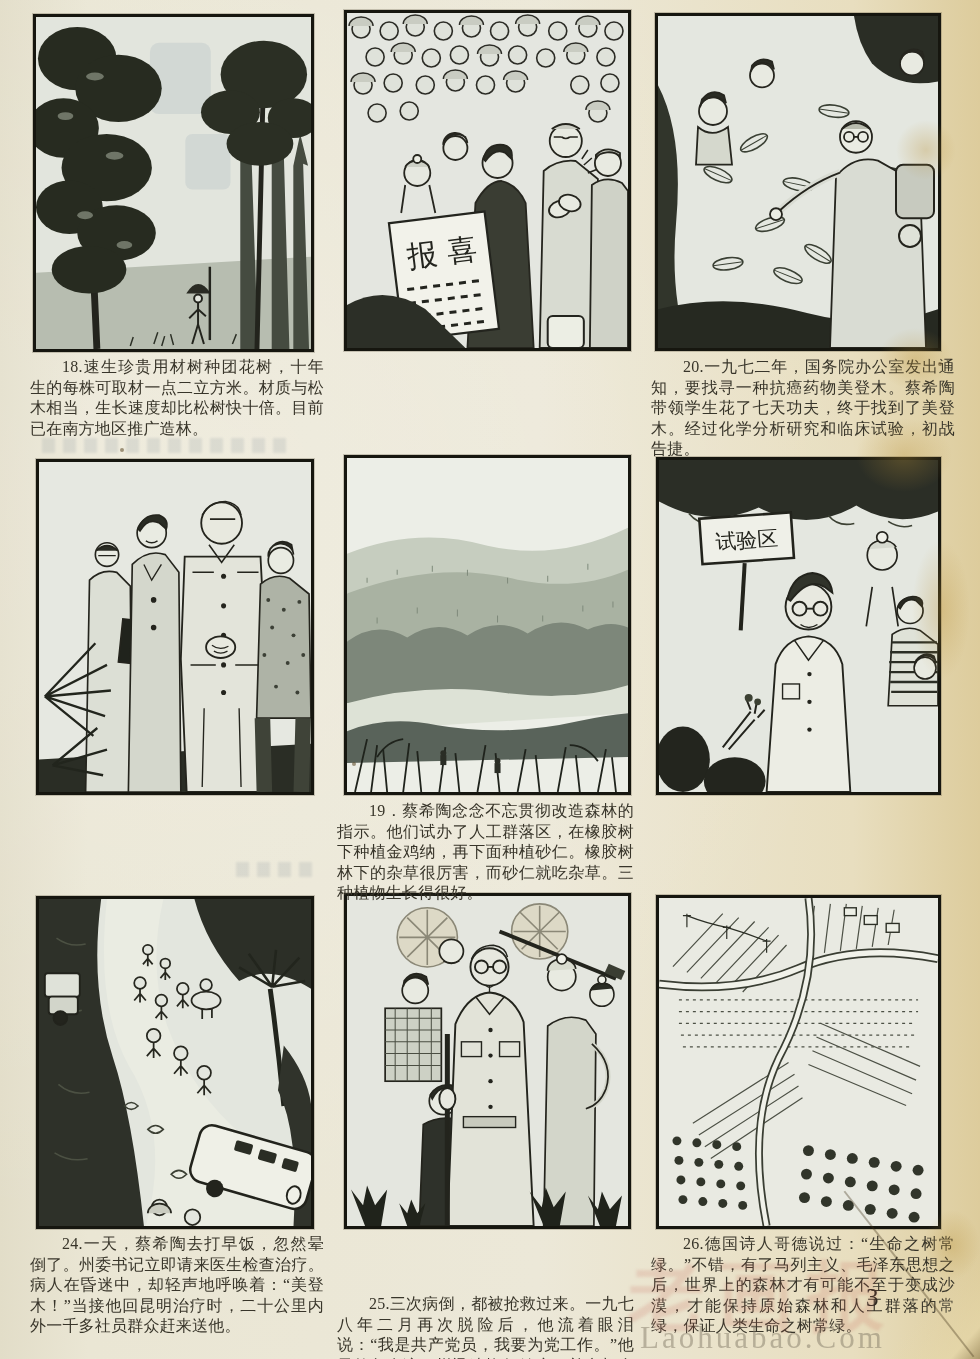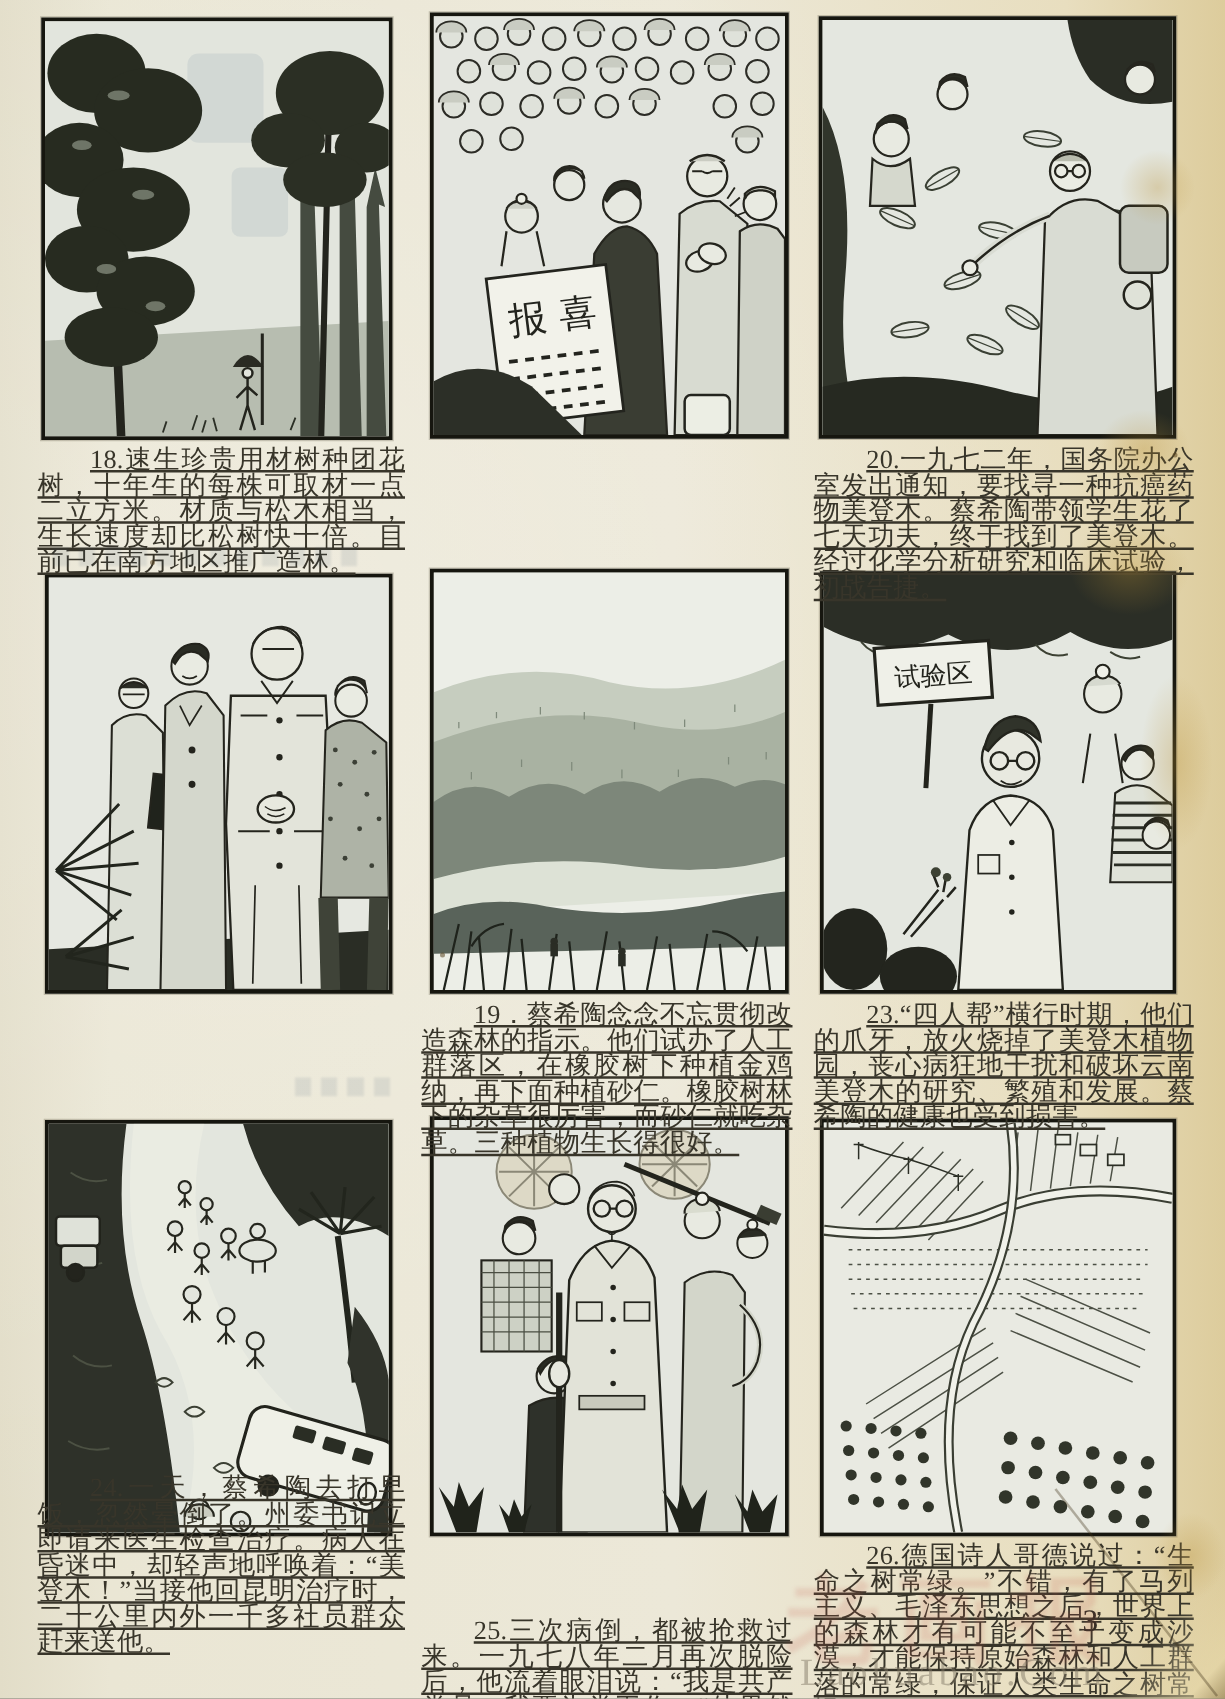--- a/index.html
+++ b/index.html
@@ -10,40 +10,40 @@
       radial-gradient(120% 90% at 18% 38%, rgba(255,255,255,.22), transparent 60%),
       linear-gradient(90deg,#e2ddc8 0%,#eae6d4 9%,#ece8d8 55%,#e8debf 87%,#ddcc9c 100%);
   }
   .panel{
     position:absolute;background:#e3e6de;border:3px solid #16160f;box-sizing:border-box;
     box-shadow:0 0 0 1px rgba(70,65,45,.25);
   }
   .panel svg{display:block;width:100%;height:100%;}
   svg text{font-family:"Liberation Serif",serif;}
   .caption{
-    position:absolute;margin:0;font-size:21px;line-height:20.5px;color:#38352a;
-    text-align:justify;text-indent:2em;letter-spacing:.2px;word-break:break-all;text-decoration:underline;
+    position:absolute;margin:0;font-size:16px;line-height:20.5px;color:#38352a;
+    text-align:justify;text-indent:2em;letter-spacing:.2px;word-break:break-all;
   }
   
   .pn1{left:33px;top:14px;width:281px;height:338px}
   .pn2{left:344px;top:10px;width:287px;height:341px}
   .pn3{left:655px;top:13px;width:286px;height:338px}
   .pn4{left:36px;top:459px;width:278px;height:336px}
   .pn5{left:344px;top:455px;width:287px;height:340px}
   .pn6{left:656px;top:457px;width:285px;height:338px}
   .pn7{left:36px;top:896px;width:278px;height:333px}
   .pn8{left:344px;top:893px;width:287px;height:336px}
   .pn9{left:656px;top:895px;width:285px;height:334px}
   .cp1{left:30px;top:357px;width:294px}
   .cp2{left:337px;top:357px;width:297px}
   .cp3{left:651px;top:357px;width:304px}
   .cp4{left:30px;top:801px;width:294px}
   .cp5{left:337px;top:801px;width:297px}
   .cp6{left:651px;top:801px;width:304px}
-  .cp7{left:30px;top:1180px;width:294px}
+  .cp7{left:30px;top:1234px;width:294px}
   .cp8{left:337px;top:1294px;width:297px}
   .cp9{left:651px;top:1234px;width:304px}
   .pagenum{position:absolute;left:866px;top:1284px;font-size:25px;color:#2c2a22;}
   .wm-logo{
     position:absolute;left:628px;top:1246px;width:330px;font-size:76px;font-weight:bold;
     color:rgba(196,90,76,.17);letter-spacing:14px;filter:blur(1.5px);white-space:nowrap;
   }
   .wm-text{
     position:absolute;left:640px;top:1320px;font-size:31px;letter-spacing:3px;
     color:rgba(128,120,100,.48);filter:blur(.4px);white-space:nowrap;
@@ -610,21 +610,20 @@
           <circle cx="212" cy="318" r="5.5"></circle>
           <circle cx="234" cy="322" r="5.5"></circle>
           <circle cx="256" cy="326" r="5.5"></circle>
       </g>
     </svg>
   </div>
 
   <p class="caption cp1">18.速生珍贵用材树种团花树，十年生的每株可取材一点二立方米。材质与松木相当，生长速度却比松树快十倍。目前已在南方地区推广造林。</p>
   <p class="caption cp3">20.一九七二年，国务院办公室发出通知，要找寻一种抗癌药物美登木。蔡希陶带领学生花了七天功夫，终于找到了美登木。经过化学分析研究和临床试验，初战告捷。</p>
   <p class="caption cp5">19．蔡希陶念念不忘贯彻改造森林的指示。他们试办了人工群落区，在橡胶树下种植金鸡纳，再下面种植砂仁。橡胶树林下的杂草很厉害，而砂仁就吃杂草。三种植物生长得很好。</p>
-  <p class="caption cp6">23.“四人帮”横行时期，他们的爪牙，放火烧掉了美登木植物园，丧心病狂地干扰和破坏云南美登木的研究、繁殖和发展。蔡希陶的健康也受到损害。</p>
   <p class="caption cp7">24.一天，蔡希陶去打早饭，忽然晕倒了。州委书记立即请来医生检查治疗。病人在昏迷中，却轻声地呼唤着：“美登木！”当接他回昆明治疗时，二十公里内外一千多社员群众赶来送他。</p>
   <p class="caption cp8">25.三次病倒，都被抢救过来。一九七八年二月再次脱险后，他流着眼泪说：“我是共产党员，我要为党工作。”他果然象奇迹一样迅速恢复健康，并参加全国科学大会。</p>
   <p class="caption cp9">26.德国诗人哥德说过：“生命之树常绿。”不错，有了马列主义、毛泽东思想之后，世界上的森林才有可能不至于变成沙漠，才能保持原始森林和人工群落的常绿，保证人类生命之树常绿。</p>
 
   <div class="pagenum">3</div>
   <div class="wm-logo">老画报</div>
   <div class="wm-text">Laohuabao.Com</div>
 
   <div class="stain st1"></div>
   <div class="stain st2"></div>

